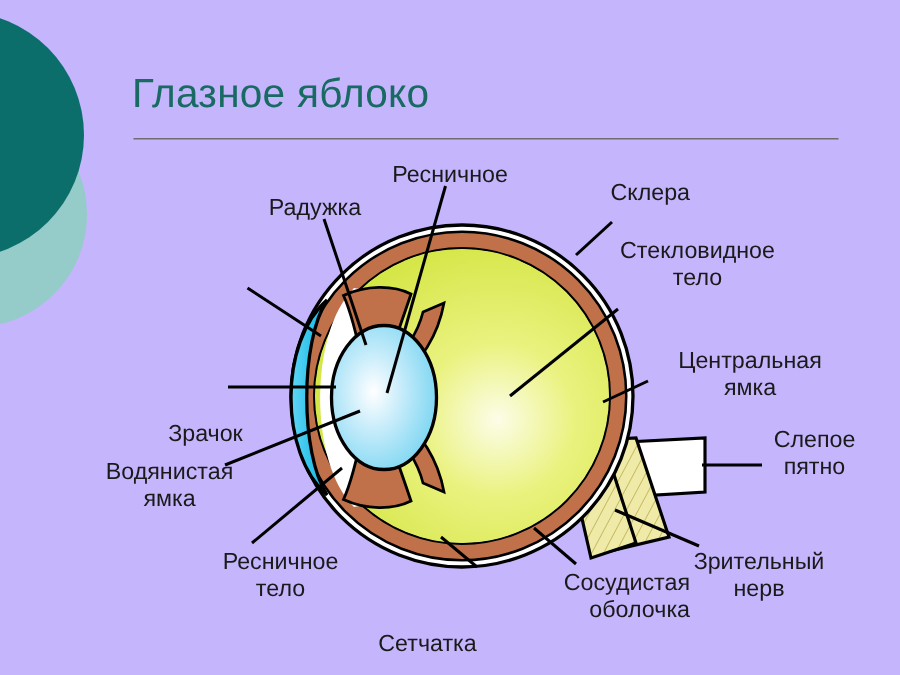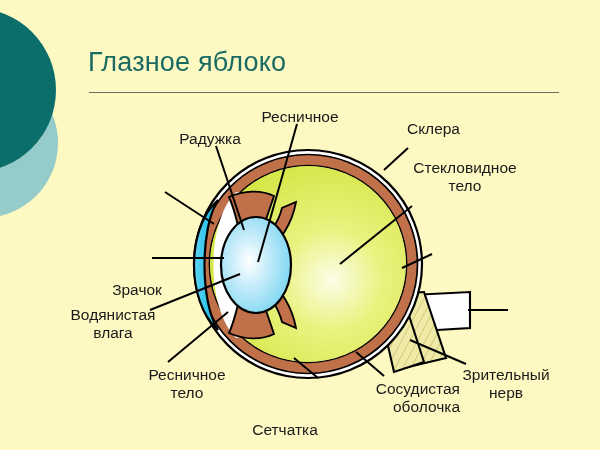--- a/index.html
+++ b/index.html
@@ -4,21 +4,21 @@
 <style>
   html, body {
     margin: 0;
     padding: 0;
     background: #ffffff;
   }
   #slide {
     position: relative;
     width: 600px;
     height: 450px;
-    background: #fef9c3;
+    background: #c4b5fd;
     overflow: hidden;
     font-family: "Liberation Sans", sans-serif;
   }
   
   .deco {
     position: absolute;
     border-radius: 50%;
     pointer-events: none;
   }
   #deco-light {
@@ -182,24 +182,28 @@
   <div class="label" style="left:160px; top:130px; width:100px;">Радужка</div>
 
   <div class="label" style="left:360px; top:120px; width:100px;text-align:right;">Склера</div>
 
 
   <div class="label" style="left:404px; top:159px; width:122px;">Стекловидное
 тело</div>
 
   <div class="label" style="left:96px; top:248px; width:82px;margin-top:33px;">Зрачок</div>
 
+  <div class="label" style="left:440px; top:232px; width:120px;">Центральная
+ямка</div>
 
   <div class="label" style="left:50px; top:306px; width:126px;">Водянистая
-влага</div>
-
+ямка</div>
+
+  <div class="label" style="left:498px; top:285px; width:90px;">Слепое
+пятно</div>
 
   <div class="label" style="left:130px; top:366px; width:114px;">Ресничное
 тело</div>
 
   <div class="label" style="left:236px; top:392px; width:98px;margin-top:29px;">Сетчатка</div>
 
   <div class="label" style="left:344px; top:380px; width:116px;text-align:right;">Сосудистая
 оболочка</div>
 
   <div class="label" style="left:448px; top:366px; width:116px;">Зрительный

